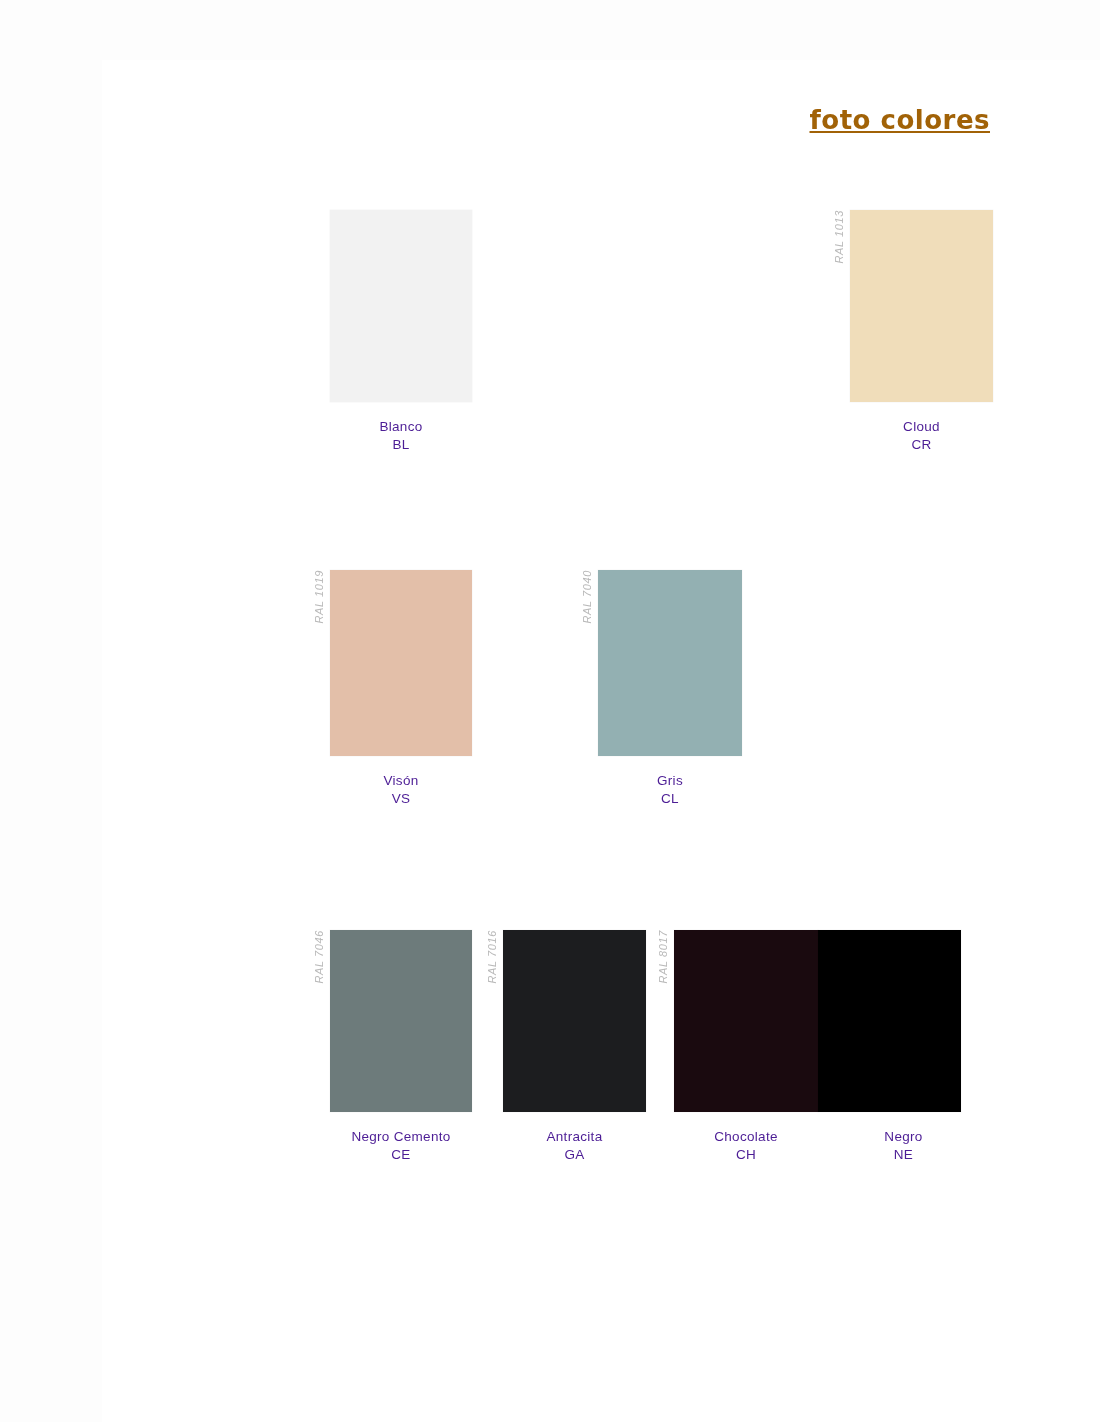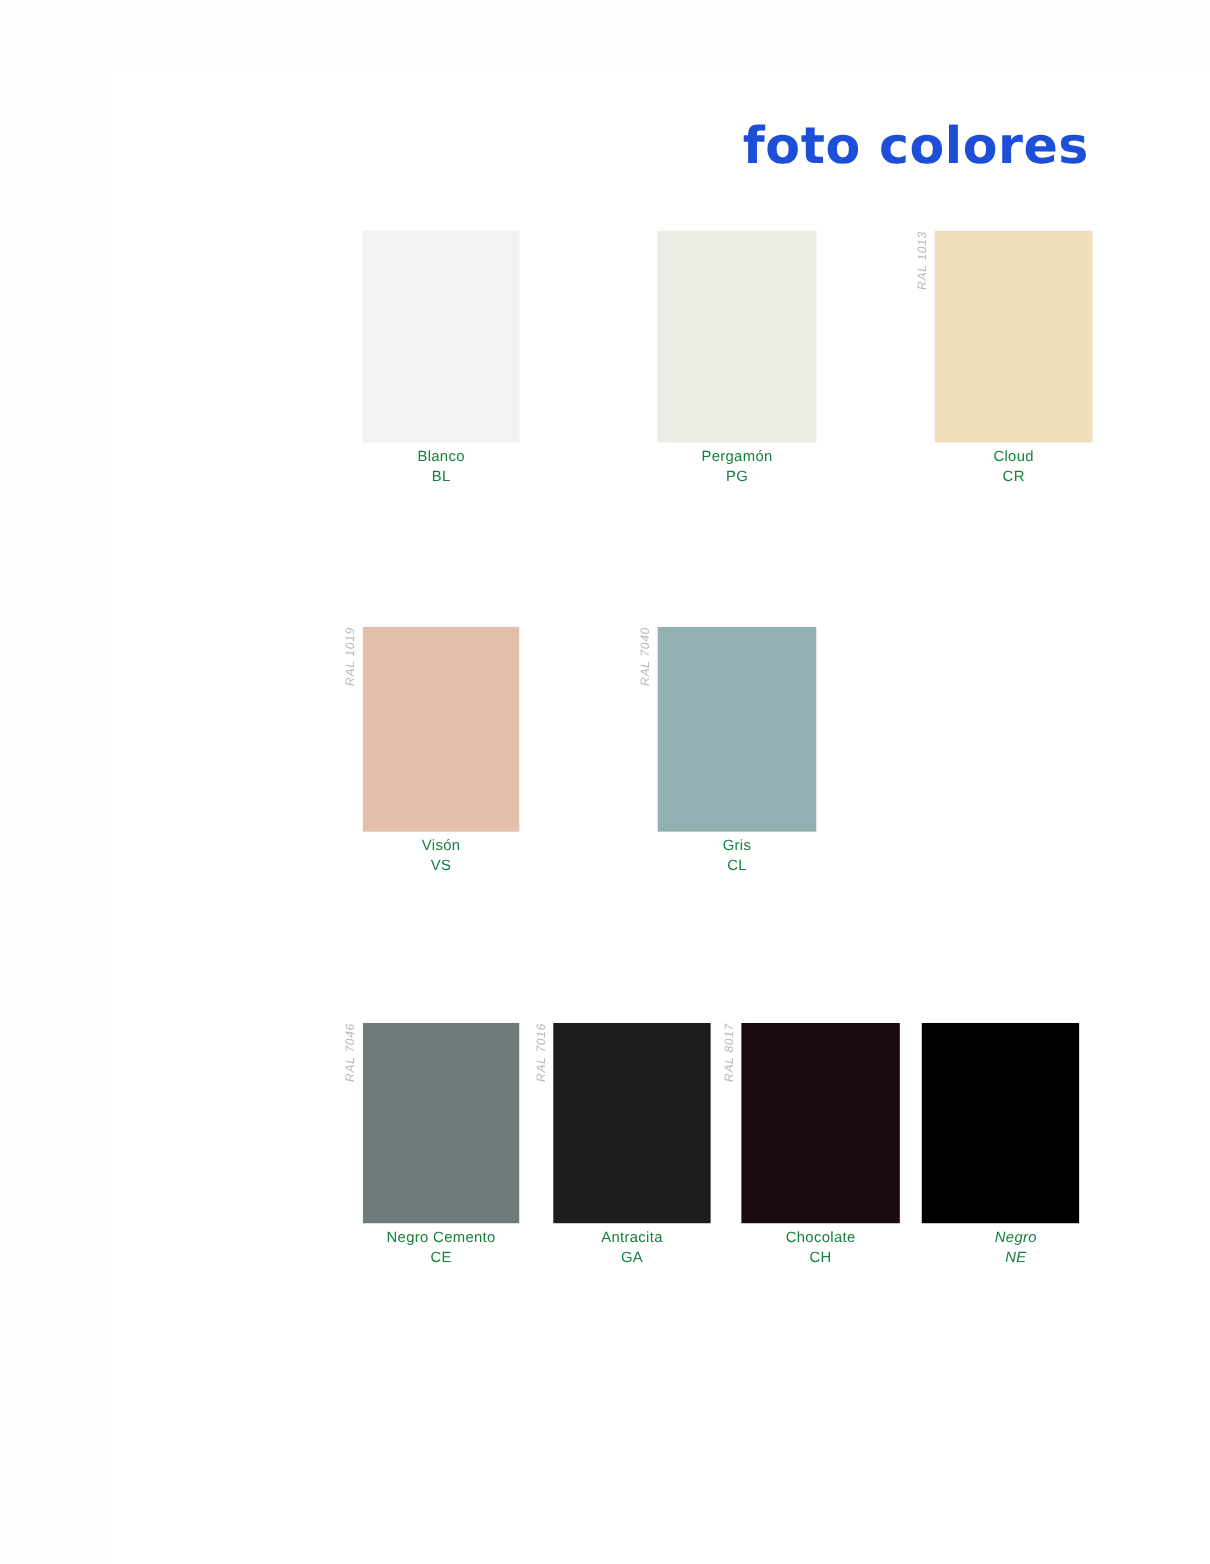--- a/index.html
+++ b/index.html
@@ -23,25 +23,26 @@
     height: 1362px;
     background: #ffffff;
   }
 
   
   .title {
     position: absolute;
     right: 110px;
     top: 45px;
     font-family: "DejaVu Sans", sans-serif;
-    font-size: 46px;
+    font-size: 26px;
     font-weight: 600;
     letter-spacing: 0.5px;
-    color: #1d4ed8;
+    color: #a16207;
     white-space: nowrap;
+    text-decoration: underline;
   }
 
   
   .rows {
     position: absolute;
     left: 0;
     top: 150px;
     width: 998px;
   }
 
@@ -73,53 +74,47 @@
     transform-origin: left top;
     transform: rotate(-90deg) translate(-100%, 0);
   }
 
   .swatch {
     display: block;
     box-shadow: 0 0 0 0.5px rgba(0,0,0,0.04);
   }
 
   .caption {
-    margin-top: 4px;
+    margin-top: 16px;
     text-align: center;
     font-family: "Liberation Sans", sans-serif;
     font-size: 13.5px;
     font-weight: 300;
     line-height: 1.35;
-    color: #15803d;
+    color: #4c1d95;
     letter-spacing: 0.3px;
   }
   .caption .code {
     display: block;
   }
 </style>
 </head>
 <body>
 
 <div class="page">
 
   <div class="title">foto colores</div>
 
   <div class="rows">
       <div class="row">
         <div class="cell" style="left: 228px; width: 142px;">
           <div class="swatch-wrap" style="height: 192px;">
             <div class="swatch" style="width: 142px; height: 192px; background: rgb(242, 242, 242);"></div>
           </div>
           <div class="caption"><span>Blanco</span><span class="code">BL</span></div>
-        </div>
-        <div class="cell" style="left: 496px; width: 144px;">
-          <div class="swatch-wrap" style="height: 192px;">
-            <div class="swatch" style="width: 144px; height: 192px; background: rgb(236, 235, 228);"></div>
-          </div>
-          <div class="caption"><span>Pergamón</span><span class="code">PG</span></div>
         </div>
         <div class="cell" style="left: 748px; width: 143px;">
           <div class="swatch-wrap" style="height: 192px;">
             <div class="ral">RAL 1013</div>
             <div class="swatch" style="width: 143px; height: 192px; background: rgb(240, 221, 186);"></div>
           </div>
           <div class="caption"><span>Cloud</span><span class="code">CR</span></div>
         </div>
       </div>
       <div class="row">
@@ -153,21 +148,21 @@
           </div>
           <div class="caption"><span>Antracita</span><span class="code">GA</span></div>
         </div>
         <div class="cell" style="left: 572px; width: 144px;">
           <div class="swatch-wrap" style="height: 182px;">
             <div class="ral">RAL 8017</div>
             <div class="swatch" style="width: 144px; height: 182px; background: rgb(26, 10, 15);"></div>
           </div>
           <div class="caption"><span>Chocolate</span><span class="code">CH</span></div>
         </div>
-        <div class="cell" style="left: 736px; width: 171px; font-style: italic;">
+        <div class="cell" style="left: 716px; width: 171px;">
           <div class="swatch-wrap" style="height: 182px;">
             <div class="swatch" style="width: 143px; height: 182px; background: rgb(0, 0, 0);"></div>
           </div>
           <div class="caption"><span>Negro</span><span class="code">NE</span></div>
         </div>
       </div>
     </div>
 
 </div>
 

